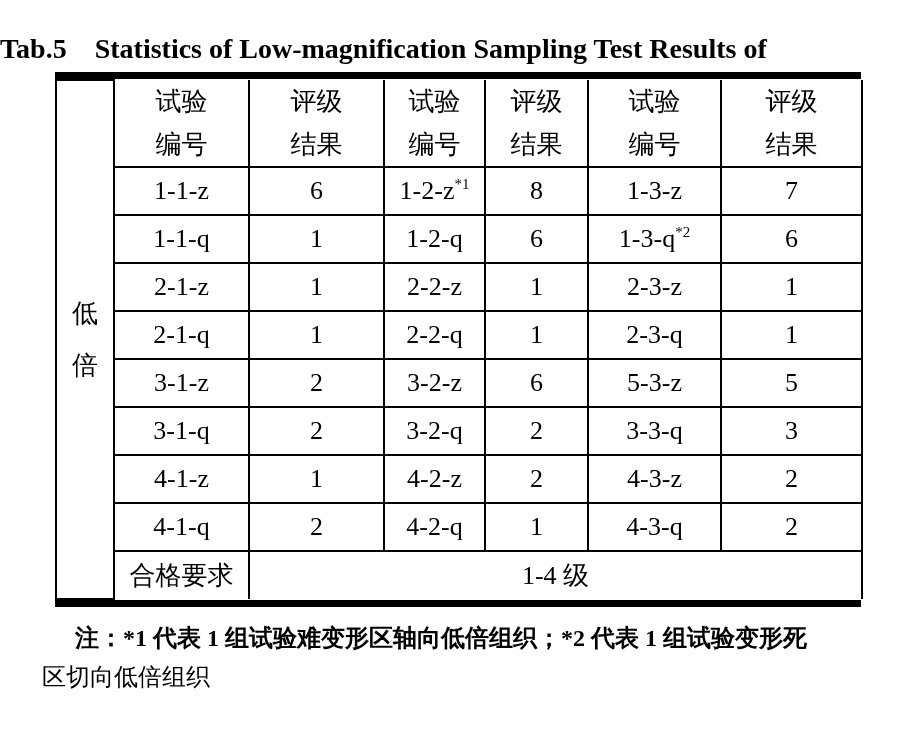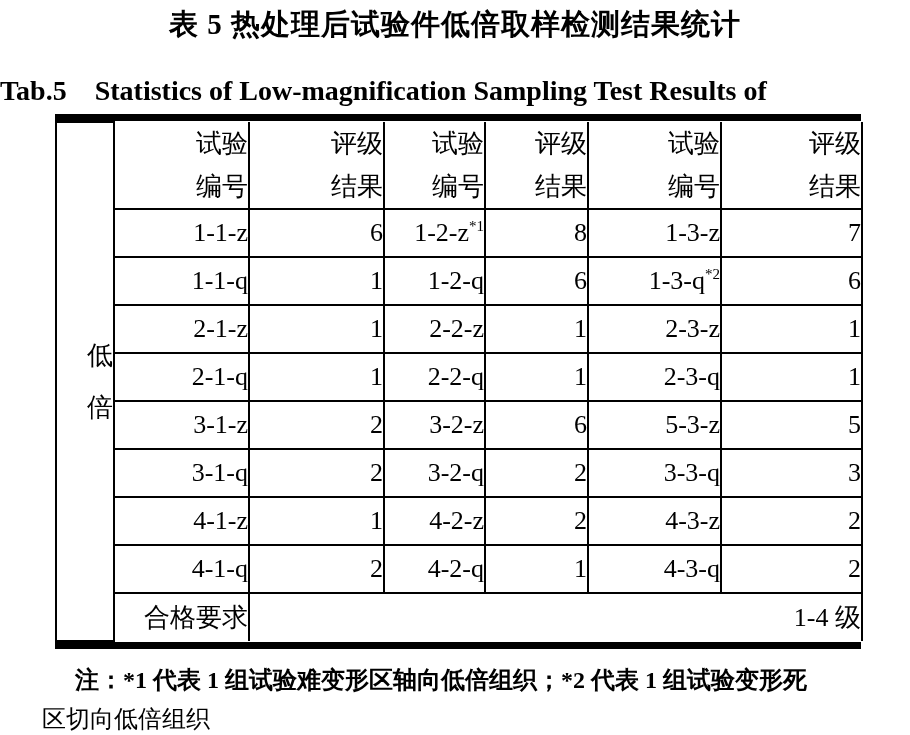--- a/index.html
+++ b/index.html
@@ -40,21 +40,21 @@
     border-bottom: 7px solid #000;
   }
   table.results {
     border-collapse: collapse;
     table-layout: fixed;
     width: 806px;
     font-size: 26px;
   }
   table.results td, table.results th {
     border: 2px solid #000;
-    text-align: right;
+    text-align: center;
     vertical-align: middle;
     font-weight: normal;
     padding: 0;
     overflow: hidden;
   }
   tr.header-row th { border-top: none; height: 85px; line-height: 43px; }
   tr.header-row th span { display: block; }
   td.group-cell {
     border-left: none;
     border-top: none;
@@ -77,21 +77,20 @@
     font-size: 24px;
   }
   .note-line { line-height: 39px; }
   .note-line.indent { padding-left: 33px; font-weight: bold; }
 </style>
 </head>
 <body>
 
 <div class="page">
 
-  <h1 class="title-cn">表 5 热处理后试验件低倍取样检测结果统计</h1>
 
   <div class="title-en">
     <div class="en-line">Tab.5    Statistics of Low-magnification Sampling Test Results of</div>
   </div>
 
   <div class="table-wrap">
     <table class="results">
       <colgroup>
         <col style="width:58px">
           <col style="width:135px">

